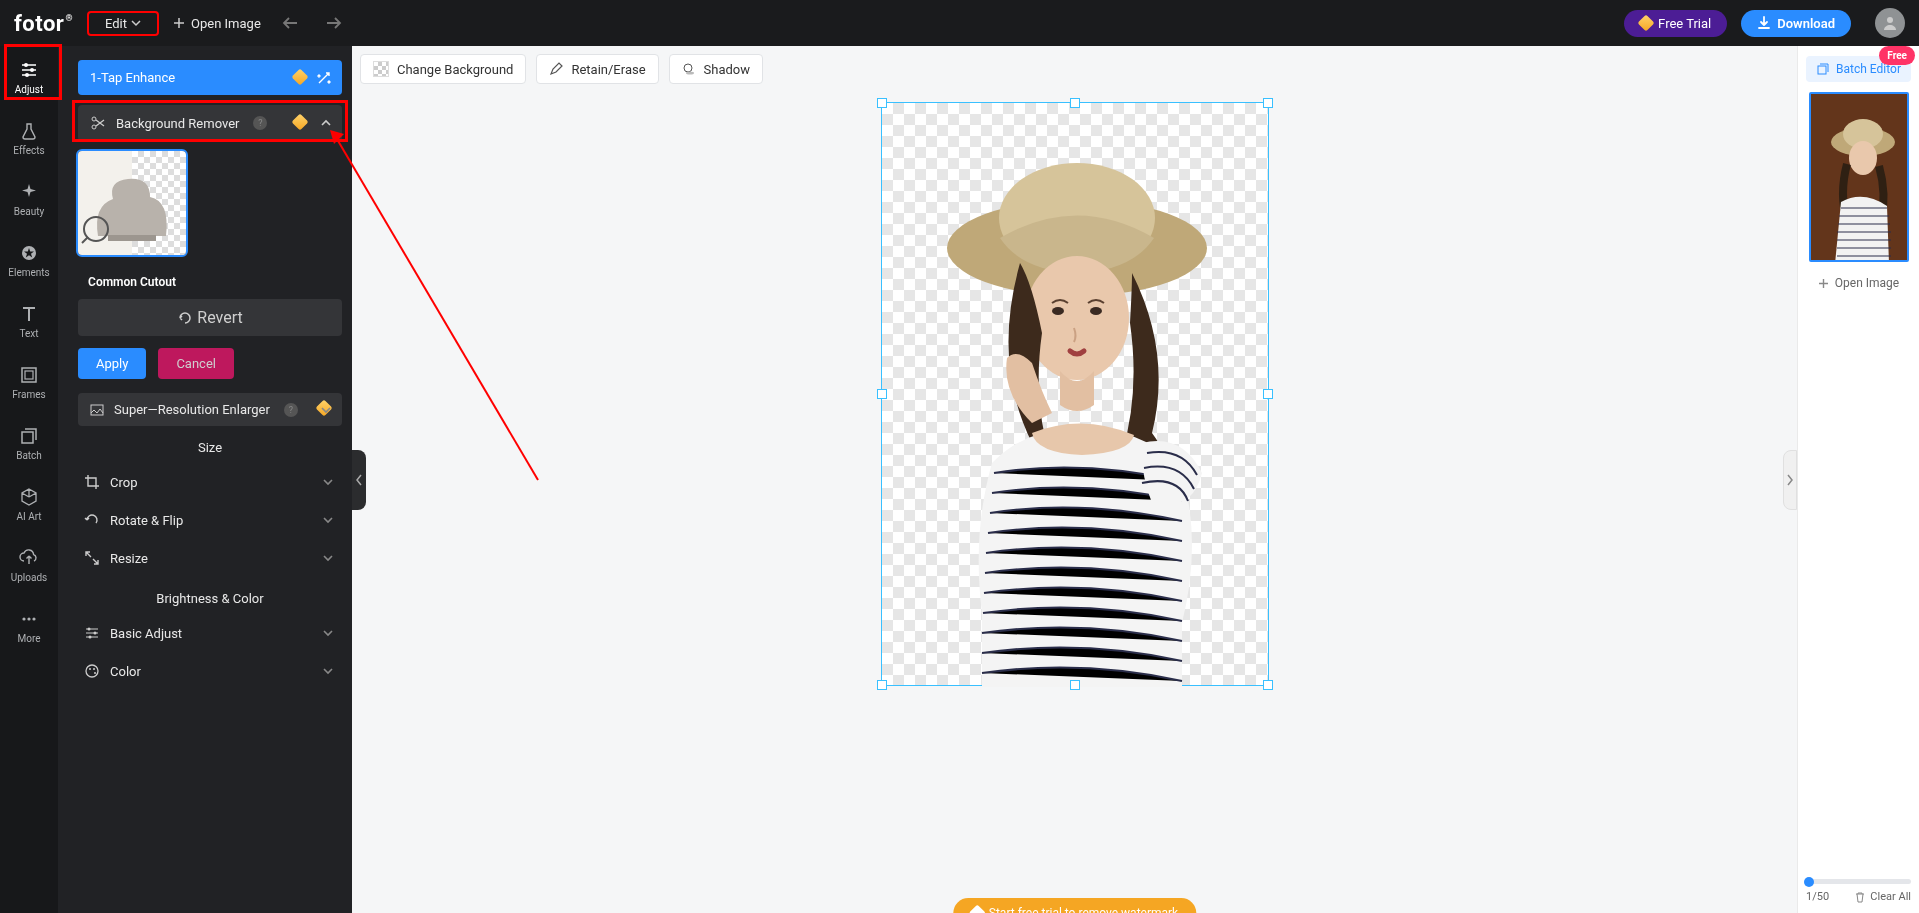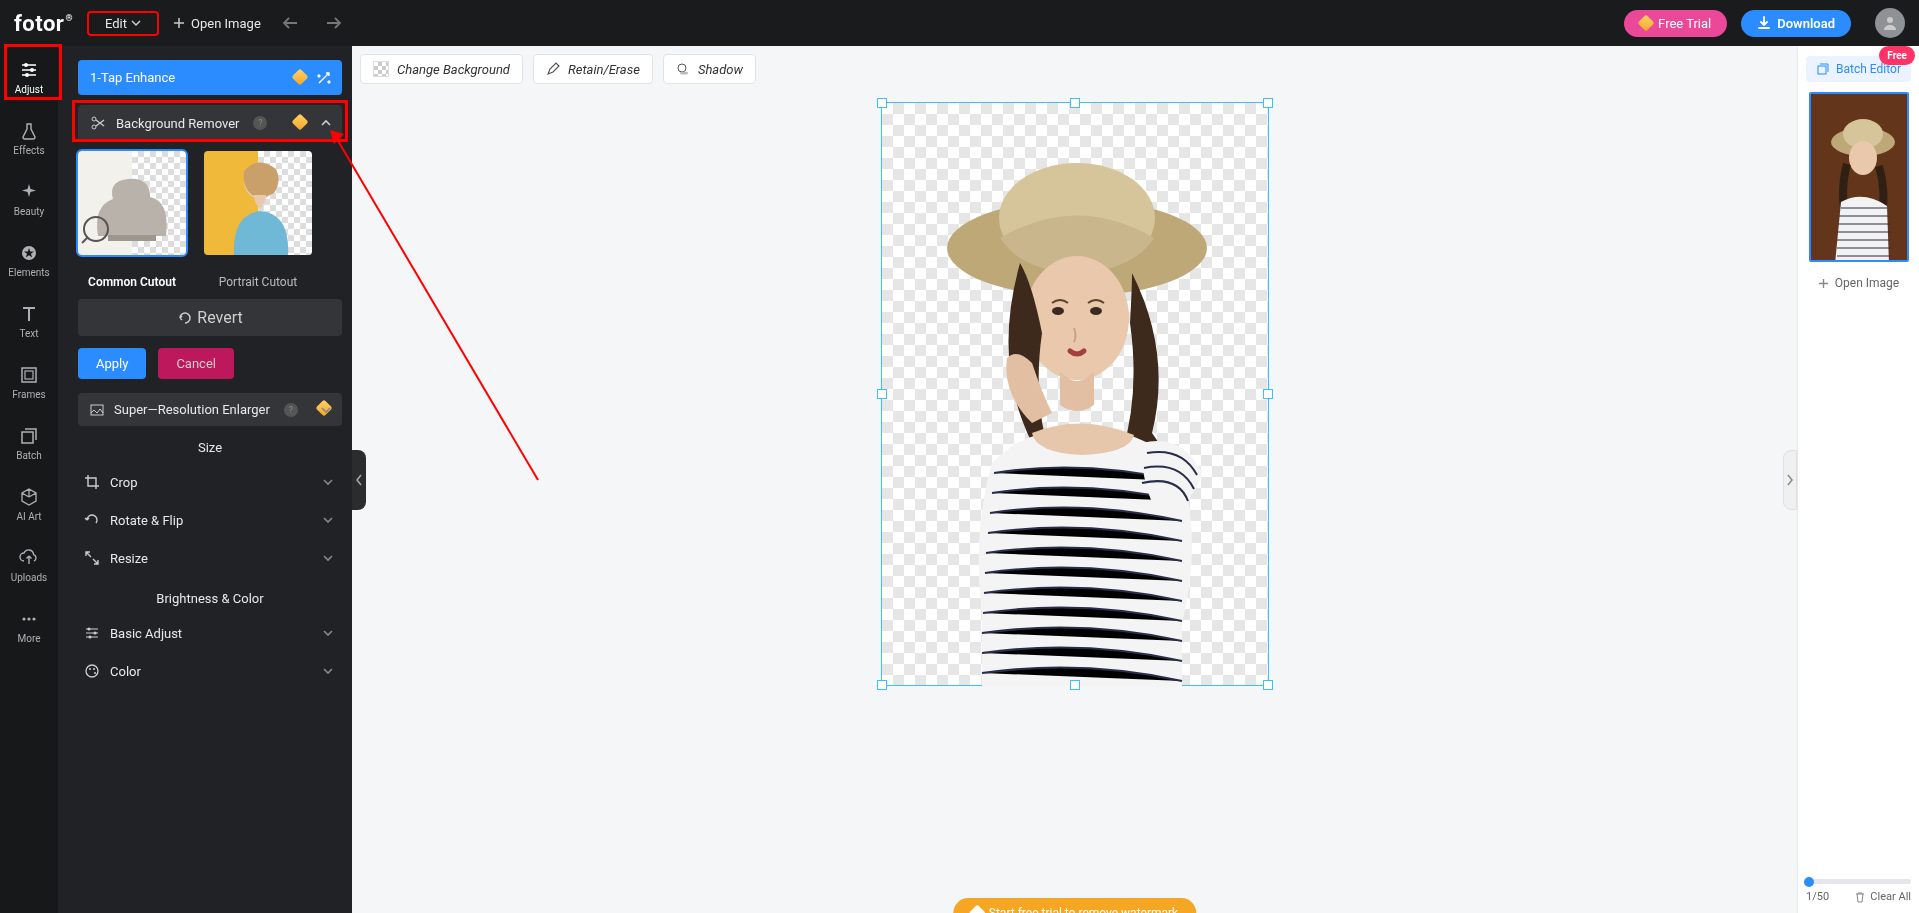--- a/index.html
+++ b/index.html
@@ -7,21 +7,21 @@
 
 
 .topbar { height: 46px; background: #1a1b1d; display: flex; align-items: center; padding: 0 14px; gap: 14px; }
 .logo { font-size: 22px; font-weight: 700; letter-spacing: 0.5px; color: #fff; display:flex; align-items:flex-start; }
 .logo sup { font-size: 9px; margin-left:1px; margin-top:2px; }
 .edit-btn { border: 2px solid #ff0000; border-radius: 4px; padding: 3px 16px; color: #e8e8e8; font-size: 13px; display:flex; align-items:center; gap:4px; cursor:pointer; }
 .tb-btn { display:flex; align-items:center; gap:6px; font-size:13px; color:#e8e8e8; cursor:pointer; }
 .tb-nav { color:#777; font-size:18px; padding:0 6px; cursor:pointer; }
 .spacer { flex:1; }
 .pill { border-radius: 18px; padding: 6px 16px; font-size:13px; display:flex; align-items:center; gap:6px; cursor:pointer; }
-.pill-trial { background:#ec4899; color:#fff; }
+.pill-trial { background:#4c1d95; color:#fff; }
 .pill-download { background:#2a8cff; color:#fff; font-weight:600; }
 .avatar { width:30px; height:30px; border-radius:50%; background:#8f9294; margin-left:10px; display:flex; align-items:center; justify-content:center; }
 
 
 .redbox-adjust { position:absolute; left:4px; top:44px; width:58px; height:56px; border:3px solid #ff0000; pointer-events:none; z-index:50; }
 .redbox-bg { position:absolute; left:72px; top:100px; width:276px; height:42px; border:3px solid #ff0000; pointer-events:none; z-index:50; }
 .red-arrow { position:absolute; left:330px; top:130px; width:220px; height:360px; pointer-events:none; z-index:50; }
 
 
 .rail { position:absolute; left:0; top:46px; bottom:0; width:58px; background:#17181a; display:flex; flex-direction:column; align-items:center; padding-top:10px; gap:18px; }
@@ -57,21 +57,21 @@
 .btn-apply { background:#2a8cff; color:#fff; }
 .btn-cancel { background:#be185d; color:#cfcfcf; }
 
 .section-title { text-align:center; font-size:13px; color:#e8e8e8; margin:14px 0 8px 0; }
 .acc-row { display:flex; align-items:center; gap:10px; padding:11px 6px; font-size:13px; color:#e8e8e8; cursor:pointer; position:relative; }
 .acc-row .chev { position:absolute; right:8px; color:#888; }
 
 
 .canvas-wrap { position:absolute; left:352px; right:122px; top:46px; bottom:0; background:#f5f6f7; }
 .canvas-toolbar { position:absolute; left:8px; top:8px; display:flex; gap:10px; }
-.ct-btn { background:#fff; border:1px solid #e1e3e6; border-radius:4px; padding:6px 12px; font-size:13px; color:#333; display:flex; align-items:center; gap:8px; cursor:pointer;font-style:italic; }
+.ct-btn { background:#fff; border:1px solid #e1e3e6; border-radius:4px; padding:6px 12px; font-size:13px; color:#333; display:flex; align-items:center; gap:8px; cursor:pointer; }
 .canvas-collapse { position:absolute; left:0; top:50%; transform:translateY(-50%); width:14px; height:60px; background:#2b2c2e; border-radius:0 8px 8px 0; display:flex; align-items:center; justify-content:center; color:#aaa; cursor:pointer; }
 .canvas-collapse-r { position:absolute; right:0; top:50%; transform:translateY(-50%); width:14px; height:60px; background:#f0f0f0; border:1px solid #e0e0e0; border-radius:8px 0 0 8px; display:flex; align-items:center; justify-content:center; color:#888; cursor:pointer; }
 
 .artboard { position:absolute; left:50%; top:56px; transform:translateX(-50%); width:388px; height:584px; border:1px solid #39c0ff; }
 .checker { position:absolute; inset:0; background-image:
   linear-gradient(45deg,#e6e6e6 25%,transparent 25%),
   linear-gradient(-45deg,#e6e6e6 25%,transparent 25%),
   linear-gradient(45deg,transparent 75%,#e6e6e6 75%),
   linear-gradient(-45deg,transparent 75%,#e6e6e6 75%);
   background-size:22px 22px; background-position:0 0,0 11px,11px -11px,-11px 0; background-color:#fff; }
@@ -277,33 +277,20 @@
         <div class="half-solid" style="background:#f3f1ec"></div>
         <div class="half-checker"></div>
         <svg width="108" height="104" viewBox="0 0 108 104" style="position:absolute;inset:0">
           <path d="M20 85 Q15 55 35 48 Q30 30 50 28 Q72 26 72 46 Q92 50 88 85 Z" fill="#b8b2ab"></path>
           <rect x="30" y="84" width="48" height="6" fill="#9c968f"></rect>
           <circle cx="18" cy="78" r="12" fill="none" stroke="#555" stroke-width="2"></circle>
           <line x1="10" y1="86" x2="4" y2="92" stroke="#555" stroke-width="2"></line>
         </svg>
       </div>
       <span class="thumb-label">Common Cutout</span>
-    </div>
-    <div class="thumb">
-      <div class="thumb-img">
-        <div class="half-solid" style="background:#f0b93a"></div>
-        <div class="half-checker"></div>
-        <svg width="108" height="104" viewBox="0 0 108 104" style="position:absolute;inset:0">
-          <ellipse cx="56" cy="30" rx="16" ry="18" fill="#e8c9b0"></ellipse>
-          <path d="M40 20 Q54 4 72 18 Q78 30 70 42 Q60 48 48 44 Q38 36 40 20" fill="#c9a06a"></path>
-          <path d="M30 104 Q28 64 56 60 Q86 62 84 104 Z" fill="#6fb8d6"></path>
-          <path d="M56 58 Q50 52 50 44 L62 44 Q62 52 56 58" fill="#e8c9b0"></path>
-        </svg>
-      </div>
-      <span class="thumb-label">Portrait Cutout</span>
     </div>
   </div>
 
   <div class="btn-revert">
     <svg width="14" height="14" viewBox="0 0 14 14">
         <path d="M3 7a5 5 0 115 5M3 7l2-2M3 7l2 2" stroke="#cfcfcf" stroke-width="1.5" fill="none"></path>
       </svg>
     <span>Revert</span>
   </div>
 

